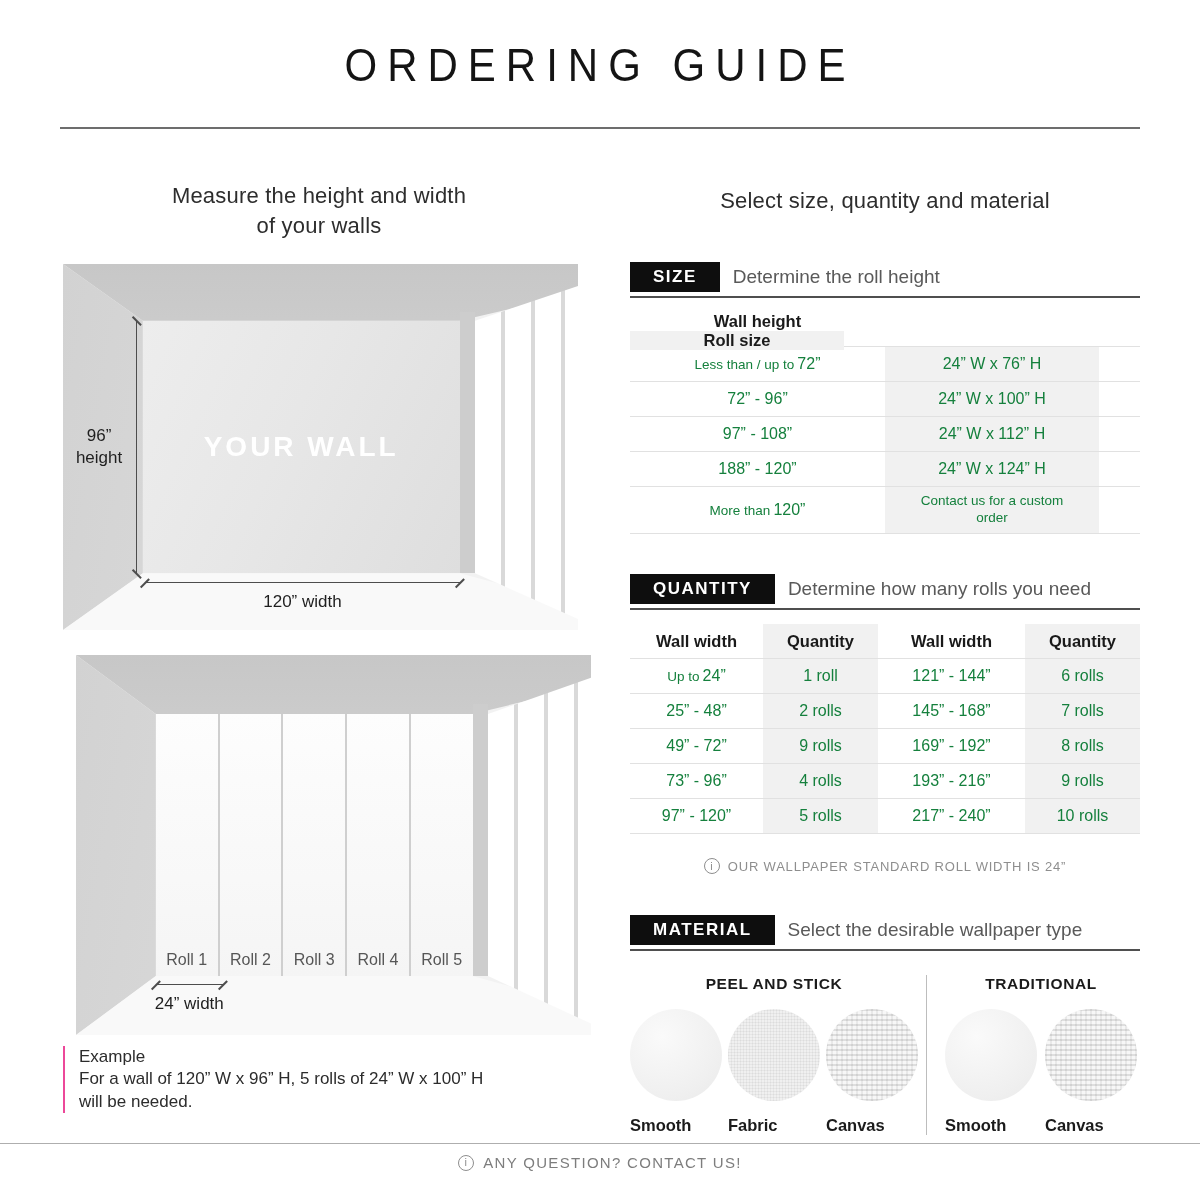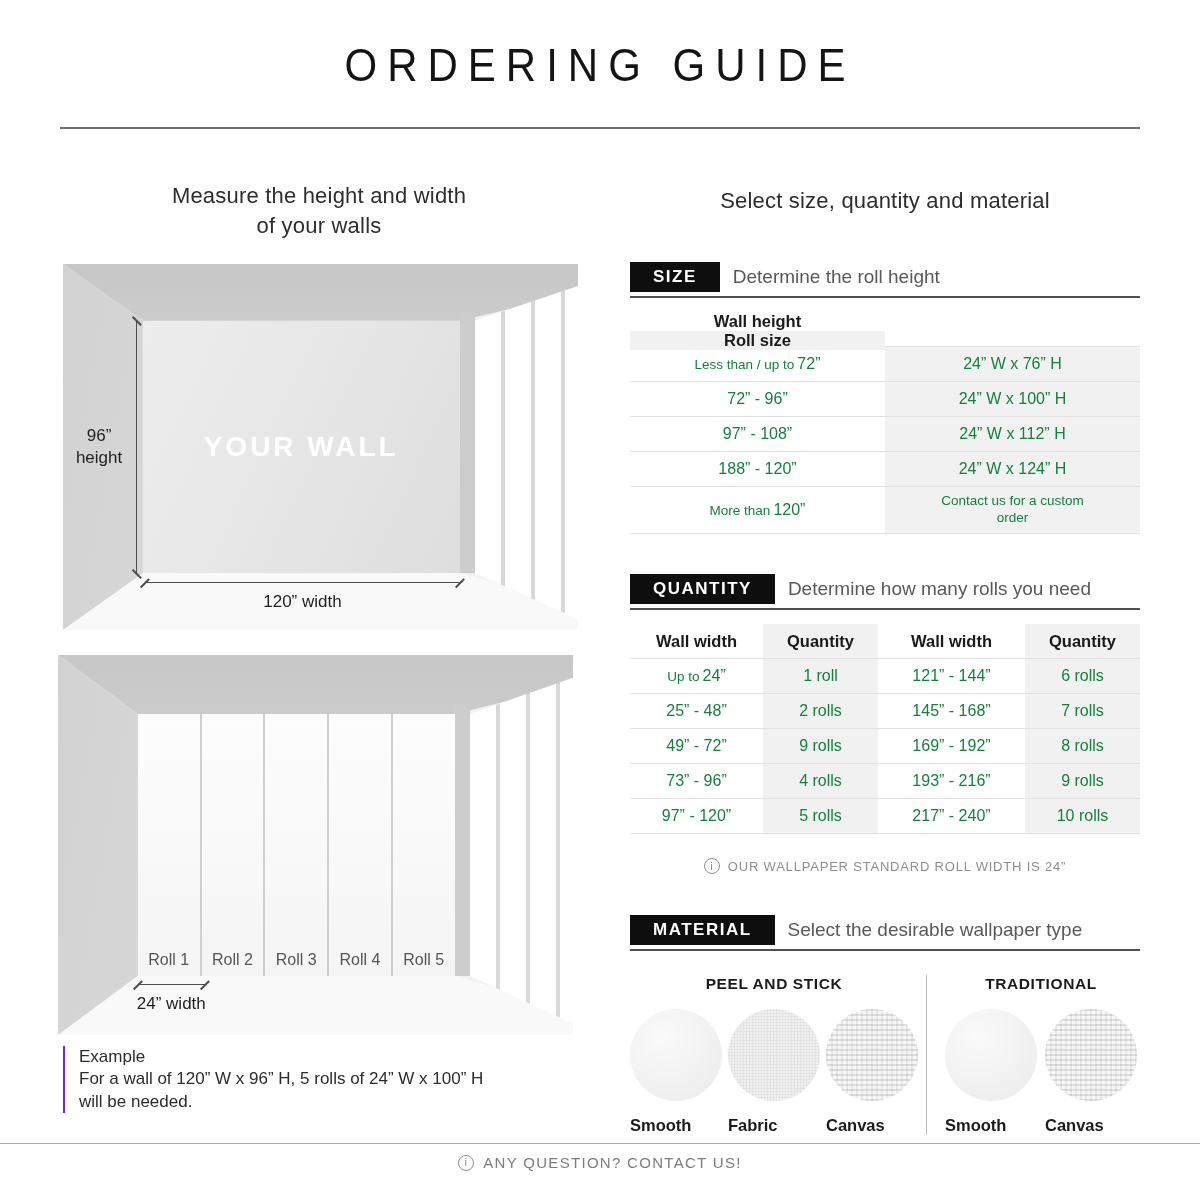--- a/index.html
+++ b/index.html
@@ -14,21 +14,21 @@
 
   
   .col-heading { position:absolute; text-align:center; font-size:22px; font-weight:500;
     color:#2d2d2d; line-height:1.35; letter-spacing:0.2px; }
   .col-heading.left { top:181px; left:60px; width:518px; }
   .col-heading.right { top:186px; left:630px; width:510px; }
 
   
   .room { position:absolute; overflow:hidden; background:#f2f2f2; }
   .room1 { left:63px; top:264px; width:515px; height:366px; }
-  .room2 { left:58px; top:655px; width:515px; height:380px; }
+  .room2 { left:76px; top:655px; width:515px; height:380px; }
   .ceiling { position:absolute; inset:0; clip-path:polygon(0 0,100% 0,100% 8%,77% 15.5%,15.5% 15.5%);
     background:linear-gradient(180deg,#c7c7c7 0%,#dedede 85%); }
   .leftwall { position:absolute; inset:0; clip-path:polygon(0 0,15.5% 15.5%,15.5% 84.5%,0 100%);
     background:linear-gradient(100deg,#d2d2d2 0%,#e4e4e4 100%); }
   .floorplane { position:absolute; inset:0; clip-path:polygon(0 100%,15.5% 84.5%,77% 84.5%,100% 93%,100% 100%);
     background:linear-gradient(180deg,#e5e5e5 0%,#f9f9f9 70%); }
   .backwall { position:absolute; left:15.5%; top:15.5%; width:61.5%; height:69%;
     background:linear-gradient(115deg,#ededed 0%,#e7e7e7 45%,#dedede 100%);
     display:flex; align-items:center; justify-content:center; }
   .wall-return { position:absolute; left:77%; top:13%; width:3%; height:71.5%; background:#cdcdcd; }
@@ -57,21 +57,21 @@
   .dim-h.w24 { left:15.5%; top:82.5%; width:13%; }
   .vlabel { position:absolute; left:0; top:44%; width:14%; text-align:center;
     font-size:17px; color:#1f1f1f; line-height:1.3; }
   .vlabel span { display:block; }
   .hlabel { position:absolute; text-align:center; font-size:17px; color:#1f1f1f; }
   .hlabel.w120 { left:16%; top:89.5%; width:61%; }
   .hlabel.w24 { left:10%; top:85.8%; width:24%; }
 
   
   .example { position:absolute; left:63px; top:1046px; width:505px;
-    border-left:2px solid #6d28d9; padding-left:14px;
+    border-left:2px solid #ec4899; padding-left:14px;
     font-size:17px; color:#2c2c2c; line-height:1.32; }
 
   
   .section { position:absolute; left:630px; width:510px; }
   .sec-size { top:262px; } .sec-qty { top:574px; } .sec-mat { top:915px; }
   .badge-row { display:flex; align-items:center; gap:13px; border-bottom:2px solid #4f4f4f; padding-bottom:4px; }
   .badge { background:#0e0e0e; color:#ffffff; font-size:17px; font-weight:700;
     letter-spacing:1.5px; padding:5px 23px; }
   .badge-desc { color:#595959; font-size:19px; }
 
@@ -79,21 +79,21 @@
   .tbl { margin-top:14px; width:510px; }
   .t-row { display:flex; border-bottom:1px solid #e1e1e1; }
   .t-cell { display:flex; align-items:center; justify-content:center; text-align:center;
     font-size:16px; color:#15803d; }
   .t-cell .sm { font-size:13.5px; margin-right:3px; }
   .t-head .t-cell { color:#1a1a1a; font-weight:700; font-size:16.5px; }
   .shade { background:#f1f1f1; }
   .size-tbl .t-head { height:38px;flex-direction:column; }
   .size-tbl .t-row { height:35px; }
   .size-tbl .t-row.tall { height:47px; }
-  .size-tbl .c1 { width:255px; } .size-tbl .c2 { width:255px; }
+  .size-tbl .c1 { width:255px; } .size-tbl .c2 { width:214px; }
   .cell-wrap { width:160px; font-size:13.5px; line-height:1.25; display:inline-block; }
   .qty-tbl .t-head { height:33px; }
   .qty-tbl .t-row { height:35px; }
   .qty-tbl .q1 { width:133px; } .qty-tbl .q2 { width:115px; }
   .qty-tbl .q3 { width:147px; } .qty-tbl .q4 { width:115px; }
 
   .tbl-note { margin-top:24px; text-align:center; color:#8e8e8e; font-size:13px;
     letter-spacing:0.8px; display:flex; align-items:center; justify-content:center; gap:8px; }
 
   .info-icon { display:inline-flex; align-items:center; justify-content:center; flex:0 0 auto;

